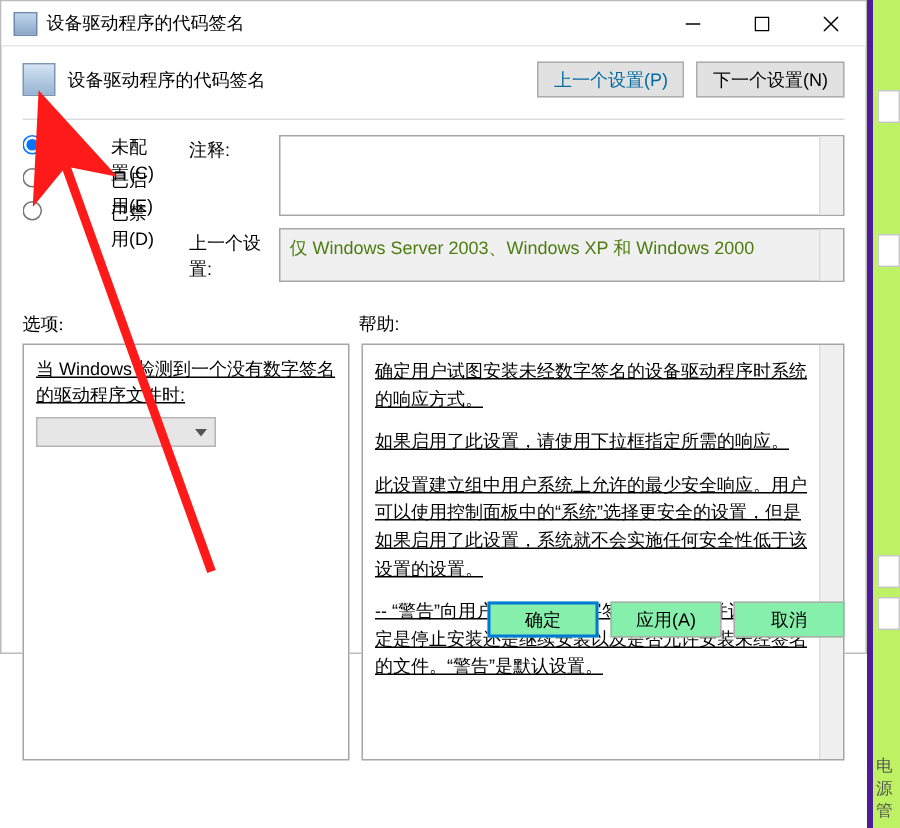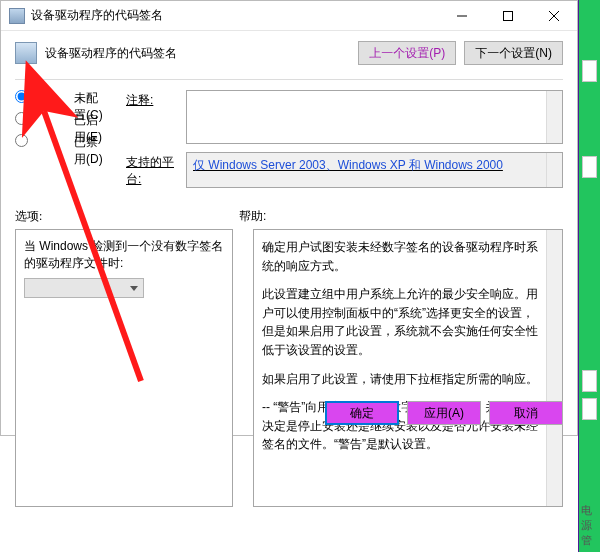--- a/index.html
+++ b/index.html
@@ -61,78 +61,78 @@
     height: 24px;
     border: 1px solid #adadad;
     background: #e1e1e1;
     font-size: 12px;
     padding: 0 10px;
     margin-left: 8px;
     display: inline-flex;
     align-items: center;
     justify-content: center;
   }
-  .nav-btn.disabled { color: #a21caf; }
+  .nav-btn.disabled { color: #0369a1; }
   .sep1 { height: 1px; background: #dcdcdc; margin: 6px 14px 0 14px; }
   
   .form {
     padding: 10px 14px 0 14px;
     position: relative;
   }
   .radio-col {
     width: 90px;
     float: left;
   }
   .radio-item {
     display: flex;
     align-items: flex-start;
     height: 22px;
     font-size: 12px;
     gap: 40px;
   }
   .radio-item input { margin: 0 6px 0 0; }
   .right-col {
     margin-left: 111px;
-    text-decoration: underline;
   }
   .row { display: flex; align-items: flex-start; margin-bottom: 8px; }
   .row .lbl { width: 60px; padding-top: 2px; }
   .comment-box {
     flex: 1;
     height: 54px;
     border: 1px solid #a6a6a6;
     background: #fff;
     position: relative;
   }
   .vtrack {
     position: absolute; right: 0; top: 0; bottom: 0; width: 16px;
     background: #f0f0f0; border-left: 1px solid #dcdcdc;
   }
   .platform-box {
     flex: 1;
     height: 36px;
     border: 1px solid #a6a6a6;
     background: #f0f0f0;
-    color: #1d4ed8;
+    color: #4d7c0f;
     padding: 4px 6px;
     position: relative;
   }
   
   .mid-labels {
     clear: both;
     display: flex;
     padding: 12px 14px 4px 14px;
   }
   .mid-labels .left { width: 224px; font-family: Liberation Serif, serif; }
   .mid-labels .right { flex: 1; }
   
   .panels {
     display: flex;
     padding: 0 14px;
-    gap: 20px;
+    gap: 8px;
+    text-decoration: underline;
   }
   .panel {
     border: 1px solid #a6a6a6;
     background: #fff;
     height: 278px;
     overflow: hidden;
     position: relative;
   }
   .panel.options { width: 218px; padding: 8px; }
   .panel.help { flex: 1; padding: 8px 20px 8px 8px; line-height: 1.55; }
@@ -155,35 +155,35 @@
   
   .footer {
     position: absolute;
     bottom: 10px; right: 14px;
     display: flex;
     gap: 8px;
   }
   .btn {
     min-width: 74px; height: 24px;
     border: 1px solid #adadad;
-    background: #d946ef;
+    background: #86efac;
     font-size: 12px;
     display: inline-flex;
     align-items: center;
     justify-content: center;
     padding: 0 10px;
   }
   .btn.primary { border: 1px solid #0078d7; box-shadow: 0 0 0 1px #0078d7 inset; }
   
   .bgstrip {
     position: absolute;
     right: 0; top: 0;
     width: 22px; height: 552px;
-    background: #22c55e;
-    border-left: 1px solid #4c1d95;
+    background: #bef264;
+    border-left: 4px solid #4c1d95;
   }
   .bgstrip .tinybox {
     position: absolute; left: 3px;
     width: 15px; height: 22px;
     border: 1px solid #c8c8c8;
     background: #fff;
   }
   
   .arrow-svg {
     position: absolute;
@@ -252,43 +252,43 @@
       </label>
     </div>
     <div class="right-col">
       <div class="row">
         <div class="lbl">注释:</div>
         <div class="comment-box">
           <div class="vtrack"></div>
         </div>
       </div>
       <div class="row">
-        <div class="lbl">支持的平台:</div>
+        <div class="lbl">上一个设置:</div>
         <div class="platform-box">
           <span>仅 Windows Server 2003、Windows XP 和 Windows 2000</span>
           <div class="vtrack"></div>
         </div>
       </div>
     </div>
   </div>
 
   <div class="mid-labels">
     <div class="left">选项:</div>
     <div class="right">帮助:</div>
   </div>
 
   <div class="panels">
     <div class="panel options">
       <div class="opt-text">当 Windows 检测到一个没有数字签名的驱动程序文件时:</div>
       <div class="dropdown"></div>
     </div>
     <div class="panel help">
       <p>确定用户试图安装未经数字签名的设备驱动程序时系统的响应方式。</p>
+      <p>如果启用了此设置，请使用下拉框指定所需的响应。</p>
       <p>此设置建立组中用户系统上允许的最少安全响应。用户可以使用控制面板中的“系统”选择更安全的设置，但是如果启用了此设置，系统就不会实施任何安全性低于该设置的设置。</p>
-      <p>如果启用了此设置，请使用下拉框指定所需的响应。</p>
       <p>-- “警告”向用户通知未经数字签名的文件，并让用户决定是停止安装还是继续安装以及是否允许安装未经签名的文件。“警告”是默认设置。</p>
 
       <div class="vtrack"></div>
     </div>
   </div>
 
   <div class="footer">
     <button class="btn primary">
         <span>确定</span>
       </button>

